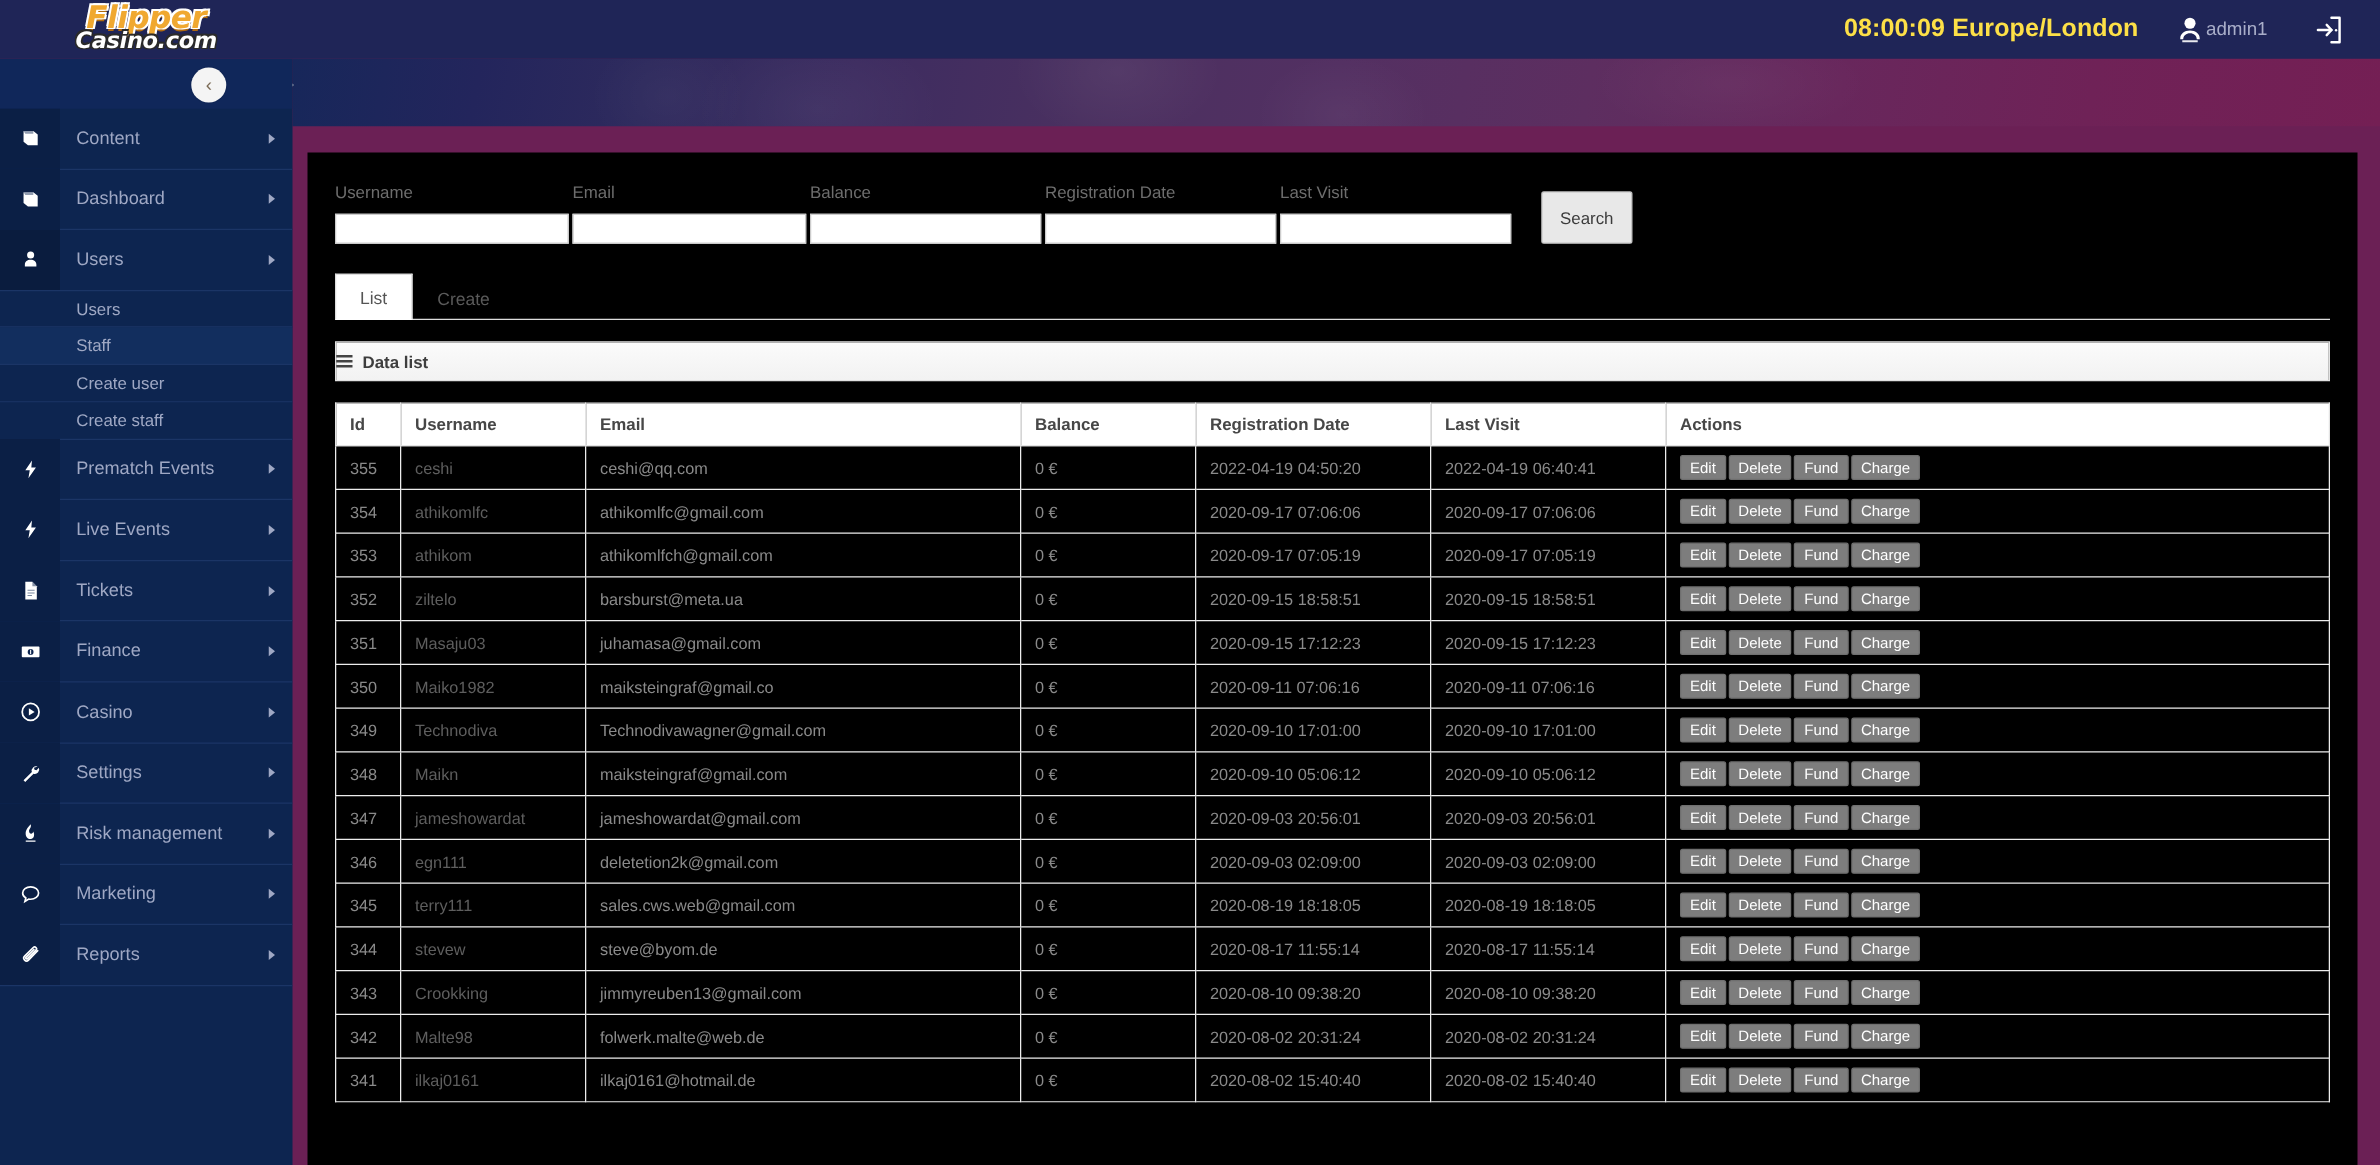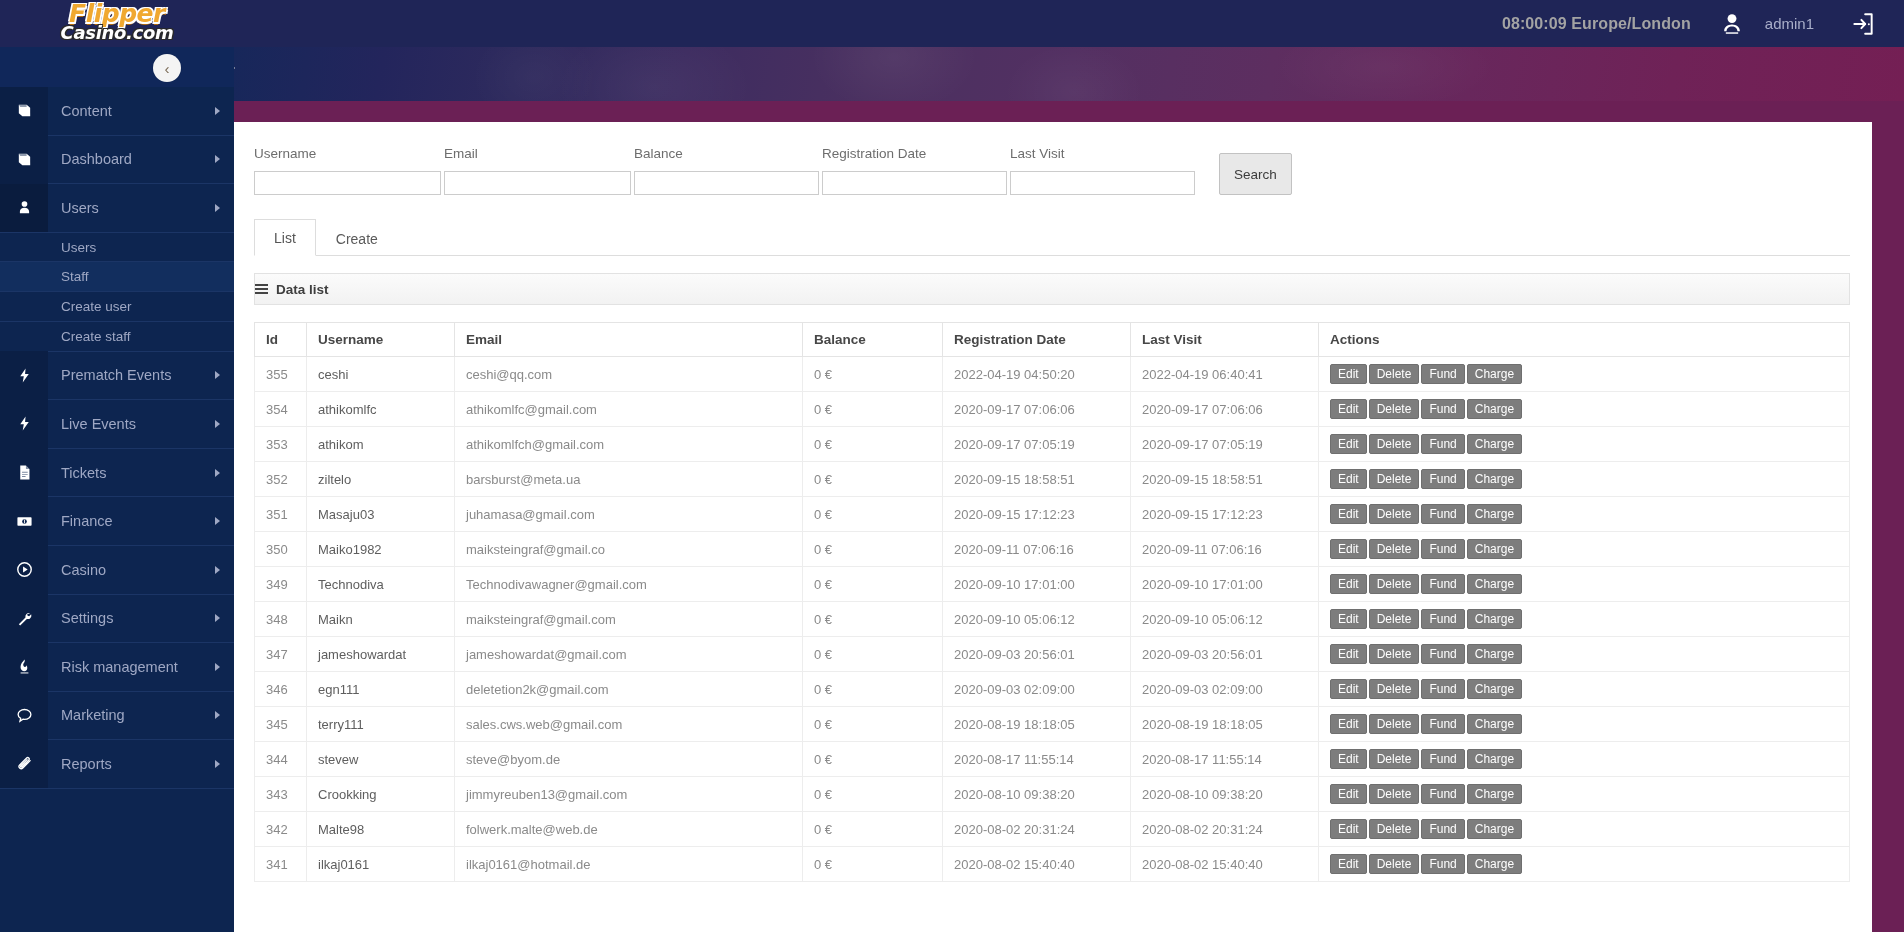--- a/index.html
+++ b/index.html
@@ -34,24 +34,24 @@
     font-size: 18px; font-weight: bold; font-style: italic;
     color: #ffffff; line-height: 16px; letter-spacing: -0.3px;
     text-shadow: -1.2px -1.2px 0 #2a2a2a, 1.2px -1.2px 0 #2a2a2a, -1.2px 1.2px 0 #2a2a2a, 1.2px 1.2px 0 #2a2a2a;
     margin-top: 1px;
   }
   .topbar-spacer { flex: 1; }
   .topbar-right {
     display: flex; align-items: center; height: 47px; padding-right: 16px; gap: 0;
   }
   .clock {
-    color: #a3a3a3; font-size: 16px; font-weight: bold; letter-spacing: 0.1px;
+    color: #fde047; font-size: 20px; font-weight: bold; letter-spacing: 0.1px;
     padding-right: 14px; white-space: nowrap;
   }
-  .user-chip { display: flex; align-items: center; gap: 20px; padding: 0 14px; height: 47px; cursor: pointer; }
+  .user-chip { display: flex; align-items: center; gap: 0; padding: 0 14px; height: 47px; cursor: pointer; }
   .user-name { color: #a9aec9; font-size: 15px; }
   .avatar-ico svg, .logout-ico svg { display: block; }
   .logout-ico { padding: 0 12px 0 22px; height: 47px; display: flex; align-items: center; cursor: pointer; }
 
   
   .sidebar {
     position: absolute; top: 47px; left: 0; width: 234px; height: 885px;
     background: #0d2550;
     z-index: 30;
     overflow: hidden;
@@ -135,22 +135,22 @@
     border-left: 13px solid #efefef;
   }
 
   
   .page-bg {
     position: absolute; top: 101px; left: 234px; width: 1670px; height: 831px;
     background: #6b2055;
     z-index: 5;
   }
   .content-card {
-    position: absolute; top: 122px; left: 232px; width: 1640px; min-height: 810px;
-    background: #ffffff;
+    position: absolute; top: 122px; left: 246px; width: 1640px; min-height: 810px;
+    background: #000000;
     z-index: 12;
     padding: 20px 22px 0 22px;
   }
 
   
   .filters { display: flex; align-items: flex-end; gap: 0; padding-top: 4px; }
   .filter-field { margin-right: 0; }
   .filter-field .f-label {
     display: block; color: #6d6d6d; font-size: 13.5px; margin-bottom: 10px;
   }

